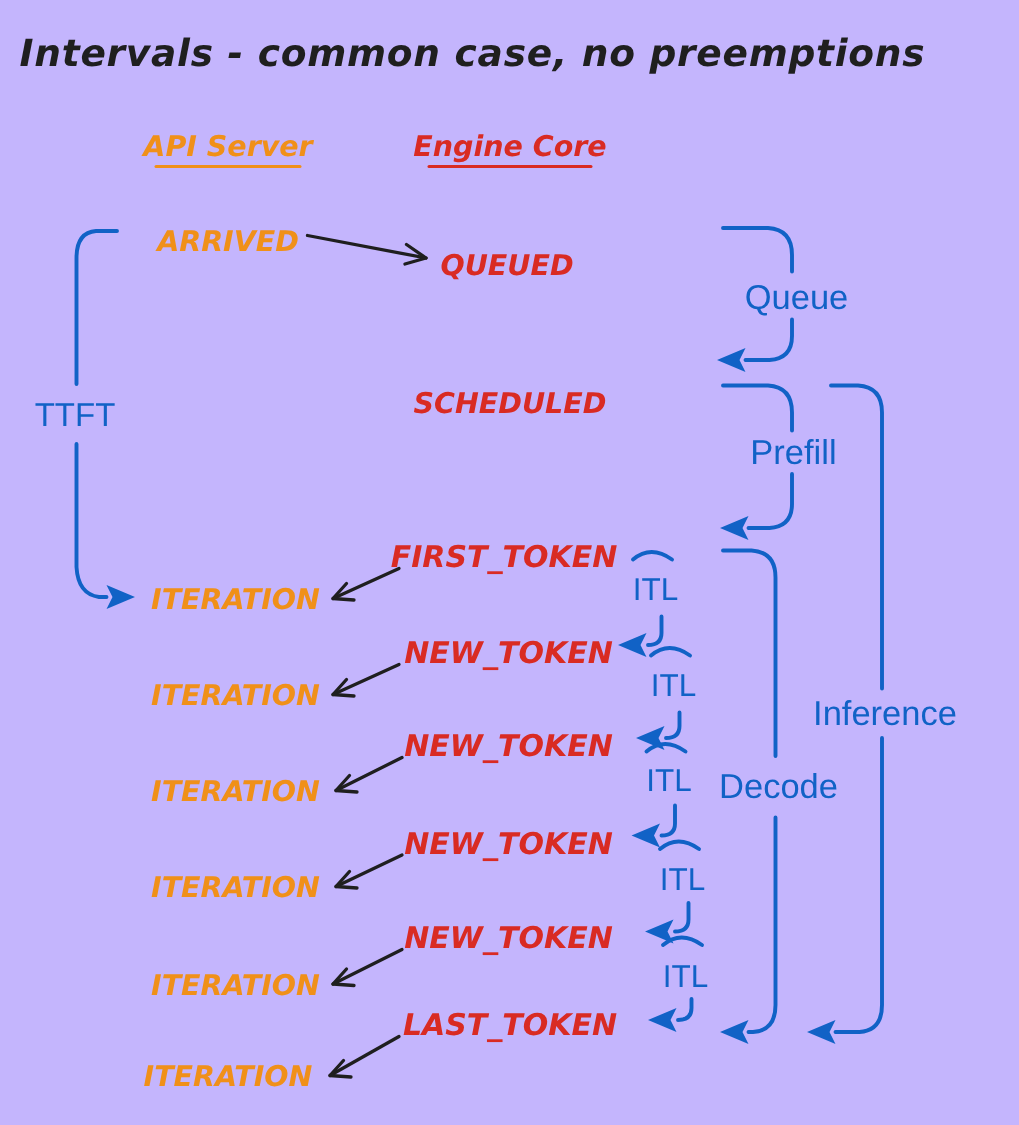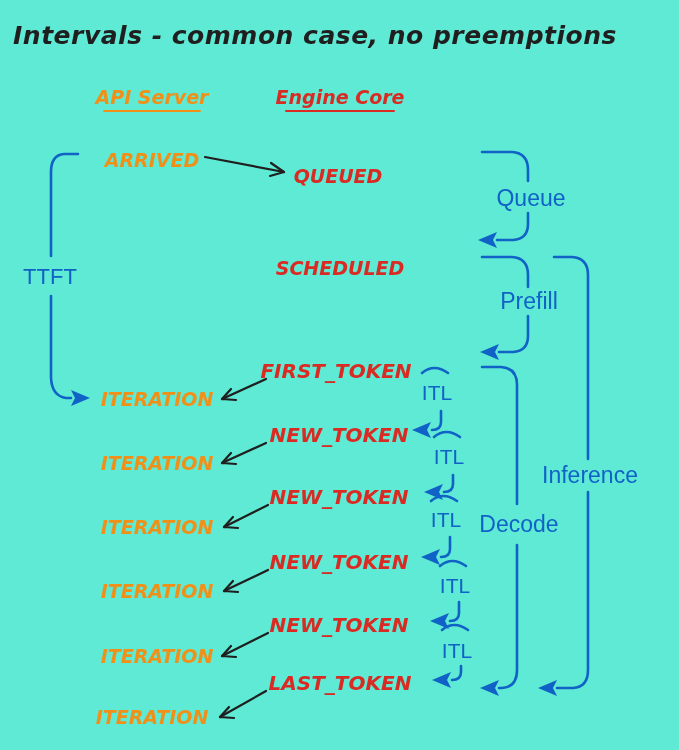--- a/index.html
+++ b/index.html
@@ -1,16 +1,16 @@
 <!DOCTYPE html>
 <html><head>
 <meta charset="utf-8">
 <style>
   html,body{margin:0;padding:0;background:#ffffff;}
-  .stage{position:relative;width:679px;height:750px;background:#5eead4;overflow:hidden;}
+  .stage{position:relative;width:679px;height:750px;background:#c4b5fd;overflow:hidden;}
   svg{display:block;}
   .hand{font-family:"DejaVu Sans",sans-serif;font-style:italic;font-weight:bold;}
   .clean{font-family:"Liberation Sans",sans-serif;font-weight:400;}
   .ink{fill:#1f1f1f;}
   .api{fill:#f09019;}
   .eng{fill:#d92b23;}
   .blu{fill:#1162c6;}
   .stroke-ink{stroke:#1f1f1f;stroke-width:2.2;fill:none;stroke-linecap:round;stroke-linejoin:round;}
   .stroke-api{stroke:#f09019;stroke-width:2;fill:none;stroke-linecap:round;}
   .stroke-eng{stroke:#d92b23;stroke-width:2;fill:none;stroke-linecap:round;}

